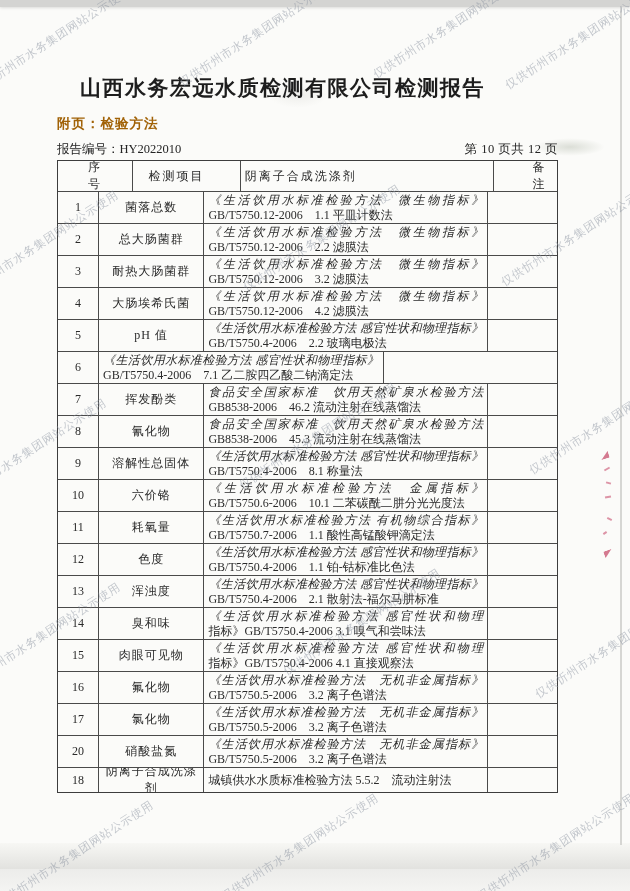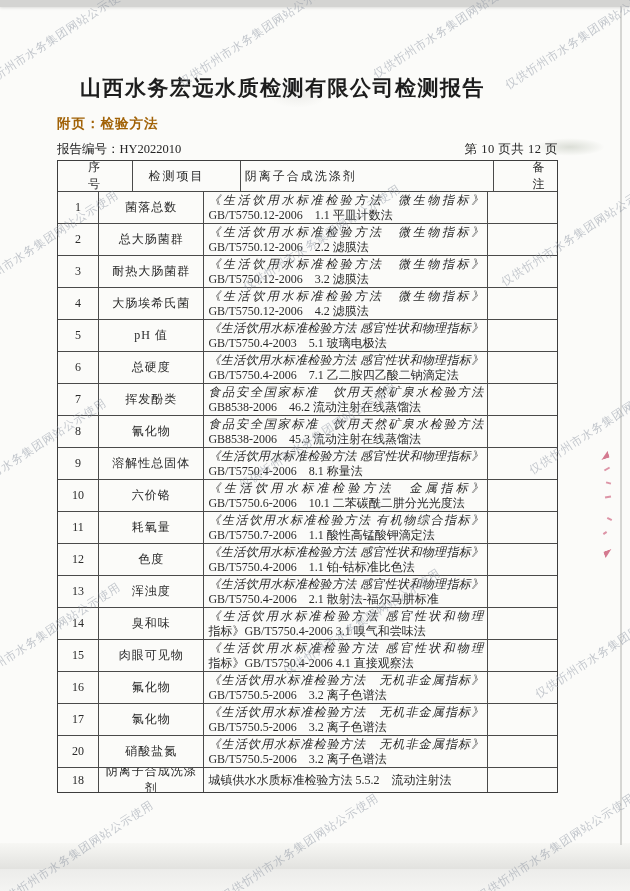--- a/index.html
+++ b/index.html
@@ -134,27 +134,26 @@
               <div class="std-line j">《生活饮用水标准检验方法　微生物指标》</div>
               <div class="std-line">GB/T5750.12-2006　4.2 滤膜法</div>
             </div>
             <div class="cell c-rem"></div>
           </div>
           <div class="trow">
             <div class="cell c-no">5</div>
             <div class="cell c-item">pH 值</div>
             <div class="cell c-std">
               <div class="std-line j">《生活饮用水标准检验方法 感官性状和物理指标》</div>
-              <div class="std-line">GB/T5750.4-2003　5.1 玻璃电极法</div>
+              <div class="std-line">GB/T5750.4-2006　2.2 玻璃电极法</div>
             </div>
             <div class="cell c-rem"></div>
           </div>
           <div class="trow">
             <div class="cell c-no">6</div>
-            <div class="cell c-item">总硬度</div>
             <div class="cell c-std">
               <div class="std-line j">《生活饮用水标准检验方法 感官性状和物理指标》</div>
               <div class="std-line">GB/T5750.4-2006　7.1 乙二胺四乙酸二钠滴定法</div>
             </div>
             <div class="cell c-rem"></div>
           </div>
           <div class="trow">
             <div class="cell c-no">7</div>
             <div class="cell c-item">挥发酚类</div>
             <div class="cell c-std">

